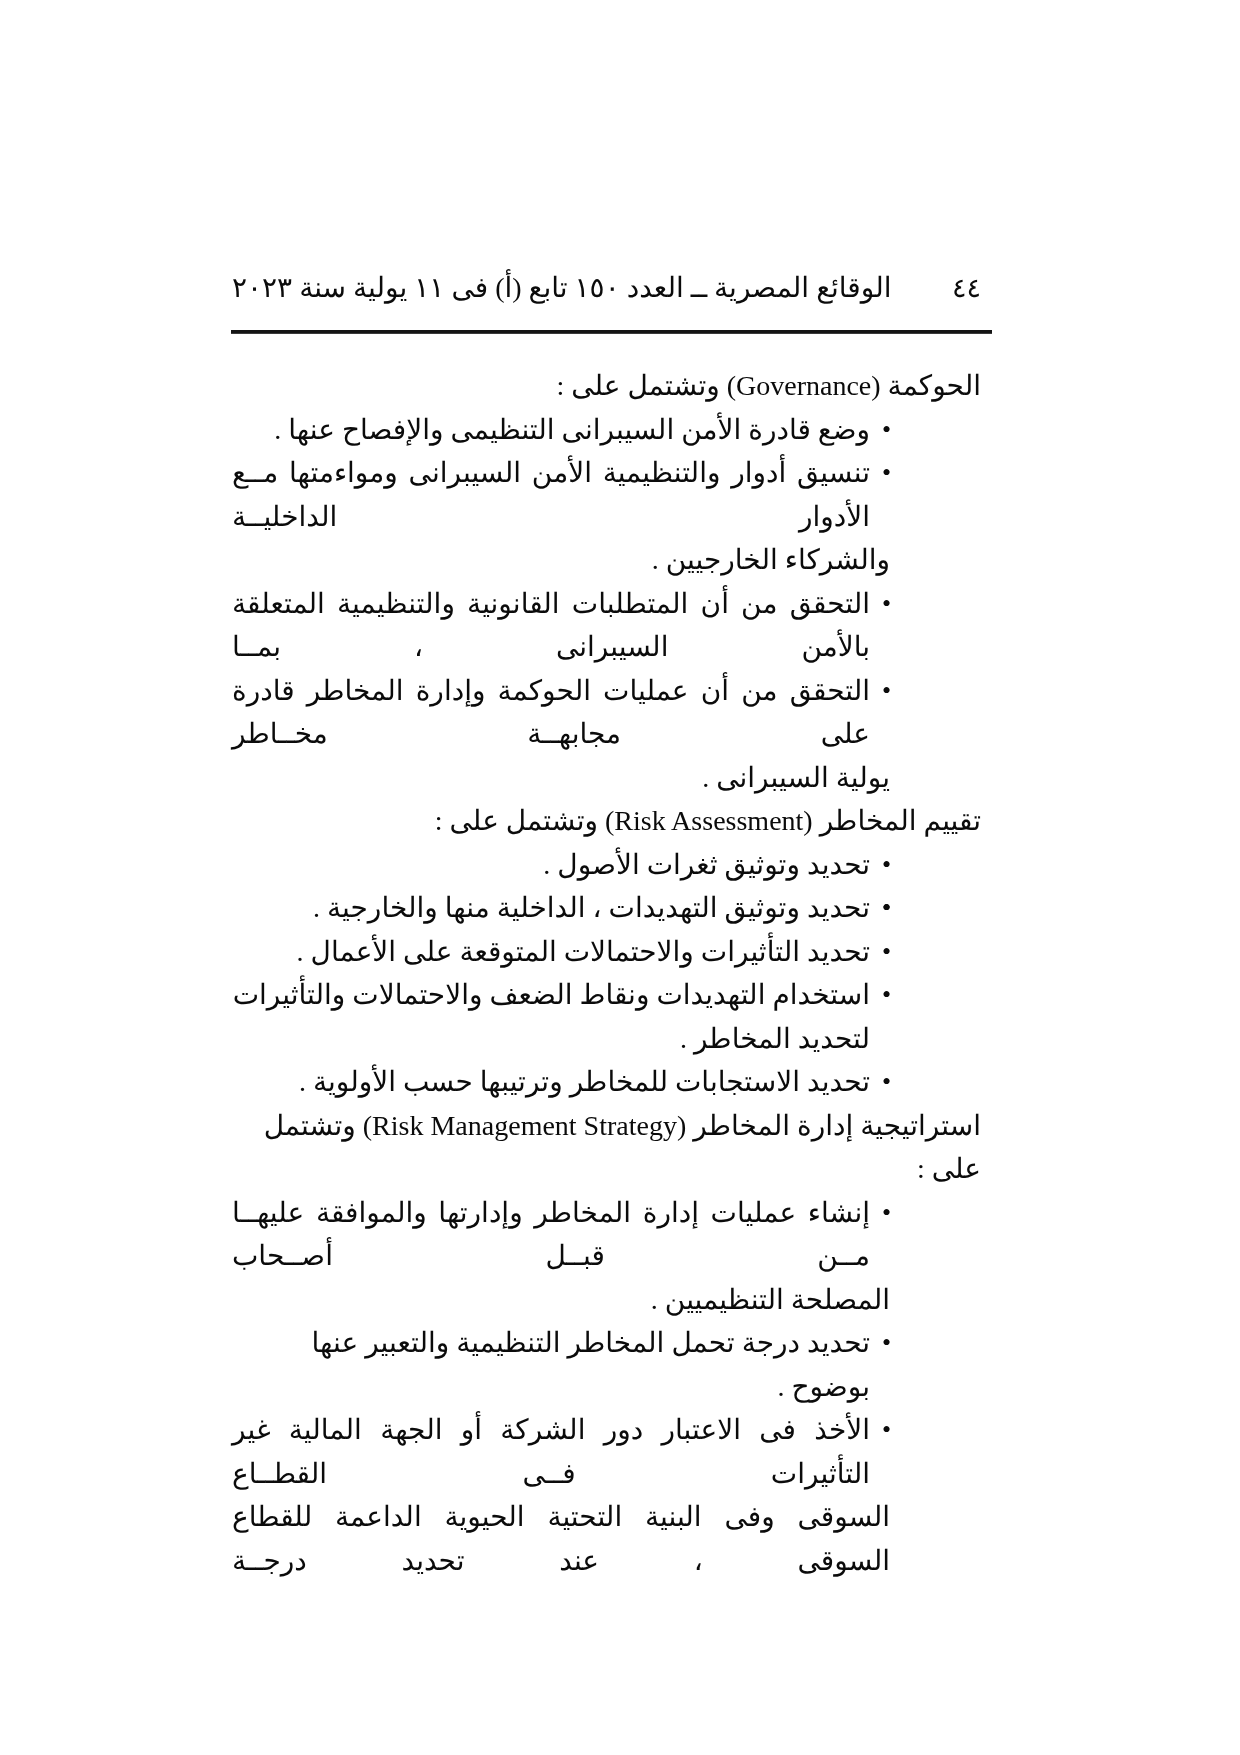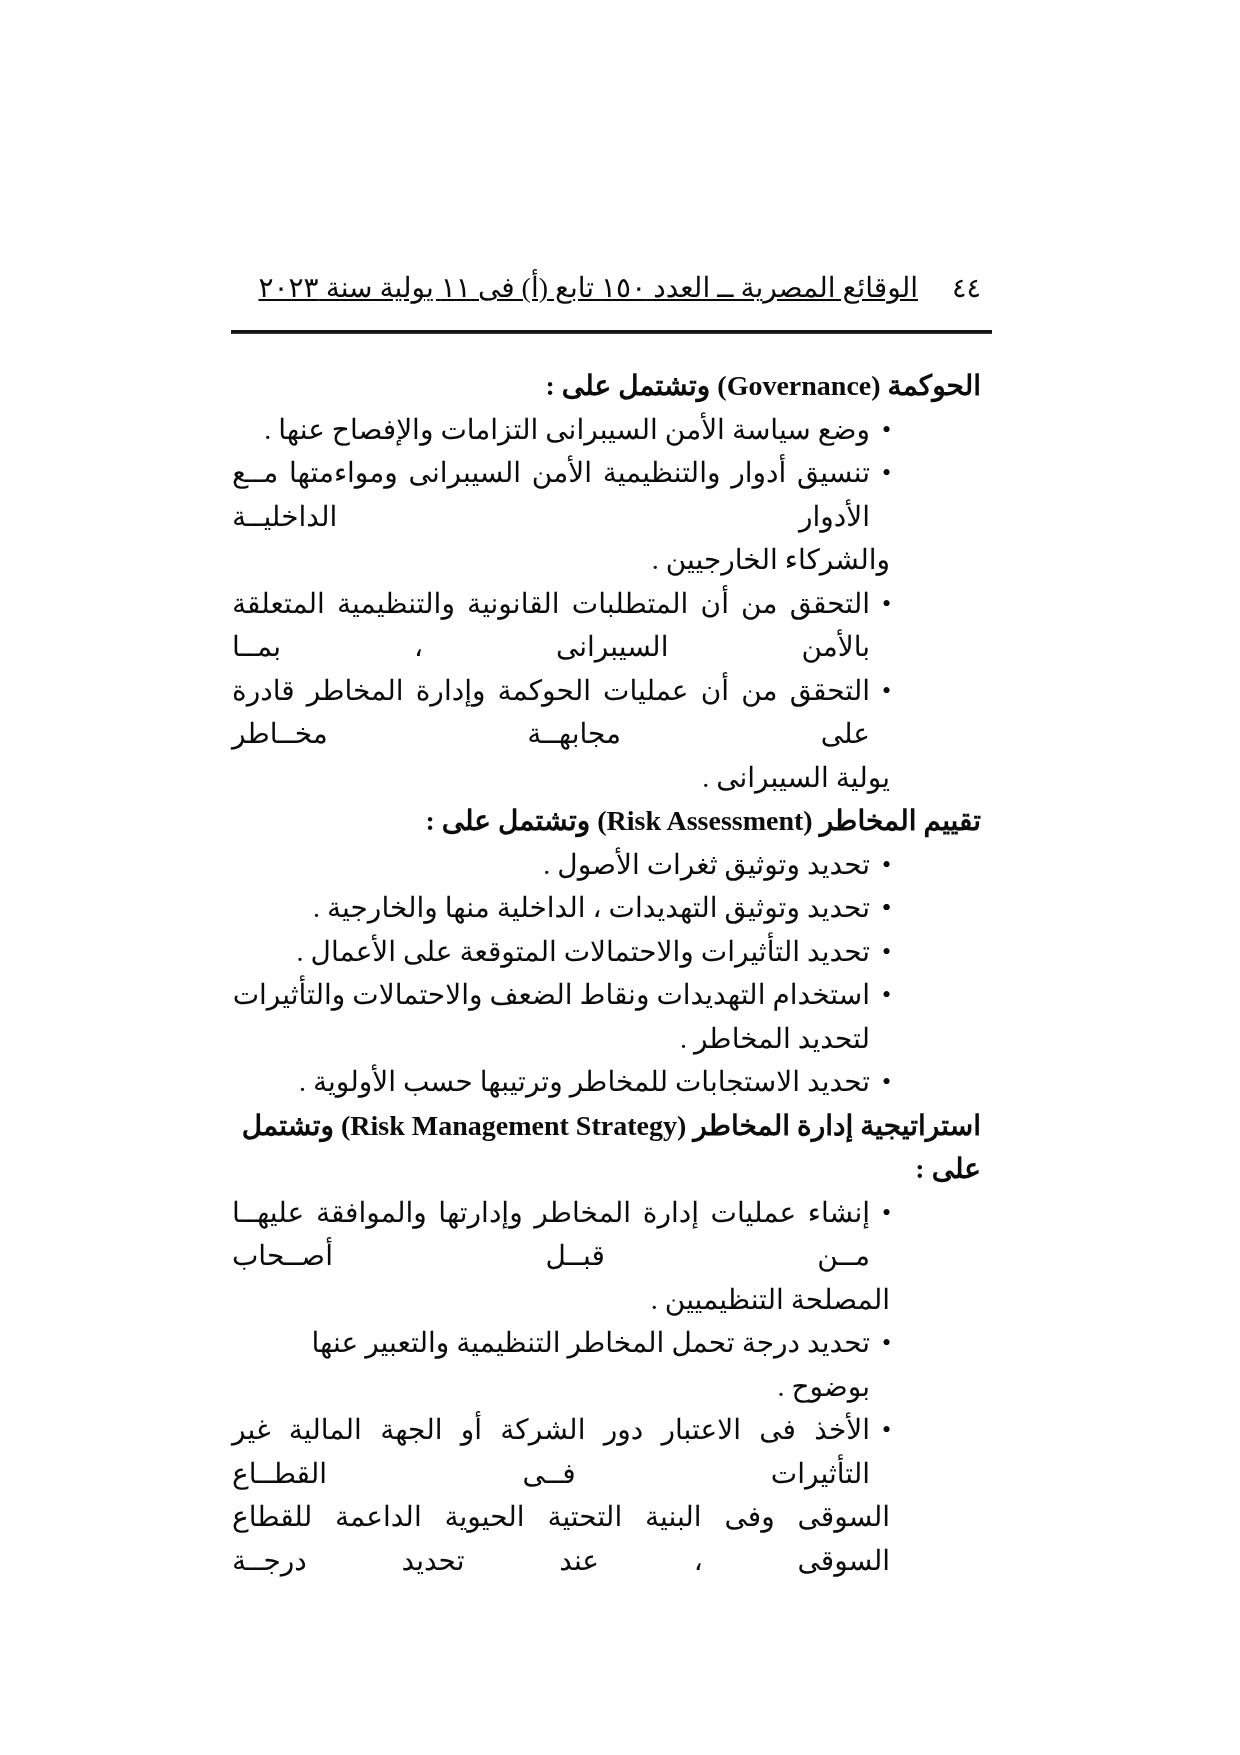--- a/index.html
+++ b/index.html
@@ -12,33 +12,33 @@
     font-family:"Liberation Serif","DejaVu Serif",serif;
     color:#0b0b0b;
   }
   .header{
     position:absolute;top:268px;left:232px;width:749px;
     direction:rtl;
     display:flex;align-items:flex-end;
     font-size:28px;line-height:40px;
   }
   .pagenum{flex:0 0 auto;padding-left:34px;font-size:27px;}
-  .header-title{flex:1 1 auto;text-align:right;white-space:nowrap;text-decoration:underline;}
+  .header-title{flex:1 1 auto;text-align:left;white-space:nowrap;}
   .rule{
     position:absolute;top:330px;left:231px;width:761px;height:3px;
     background:#141414;border-bottom:1px solid #3a3a3a;
   }
   .docbody{
     position:absolute;top:364px;left:232px;width:749px;
     direction:rtl;
     font-size:28px;line-height:43.5px;
     text-align:right;
   }
   .sec{
-    margin:0;font-size:28px;font-weight:bold;
+    margin:0;font-size:28px;font-weight:normal;
     line-height:43.5px;text-align:right;
   }
   .item{margin:0;}
   .line{position:relative;}
   .first{padding-right:111px;}
   .cont{padding-right:91px;}
   .just{text-align:justify;text-align-last:justify;}
   .bullet{
     position:absolute;right:90px;top:0;
     font-size:26px;line-height:43.5px;
@@ -56,21 +56,21 @@
 
   <div class="rule"></div>
 
   <div class="docbody">
 
     <h2 class="sec">الحوكمة (Governance) وتشتمل على :</h2>
 
     <div class="item">
       <div class="line first">
         <span class="bullet">•</span>
-        <span>وضع سياسة الأمن السيبرانى التزامات والإفصاح عنها .</span>
+        <span>وضع قادرة الأمن السيبرانى التنظيمى والإفصاح عنها .</span>
       </div>
     </div>
 
     <div class="item">
       <div class="line first just">
         <span class="bullet">•</span>
         <span>تنسيق أدوار والتنظيمية الأمن السيبرانى ومواءمتها مــع الأدوار الداخليــة</span>
       </div>
       <div class="line cont">والشركاء الخارجيين .</div>
     </div>

